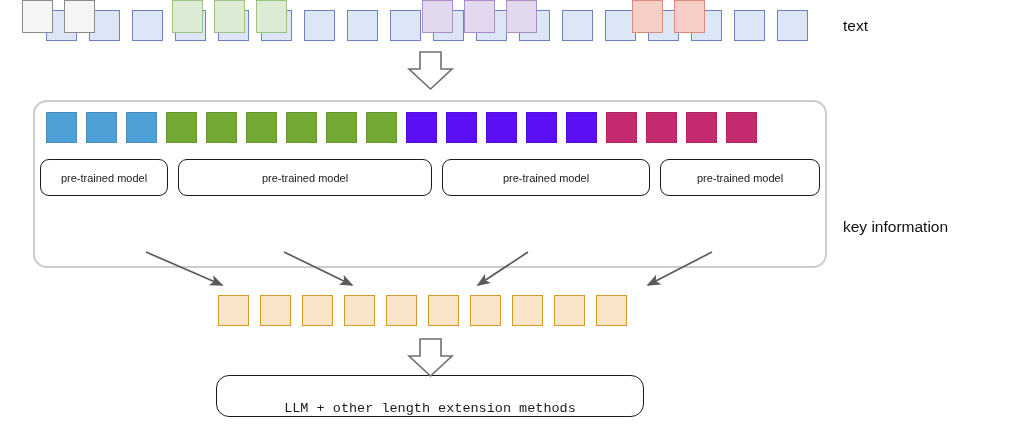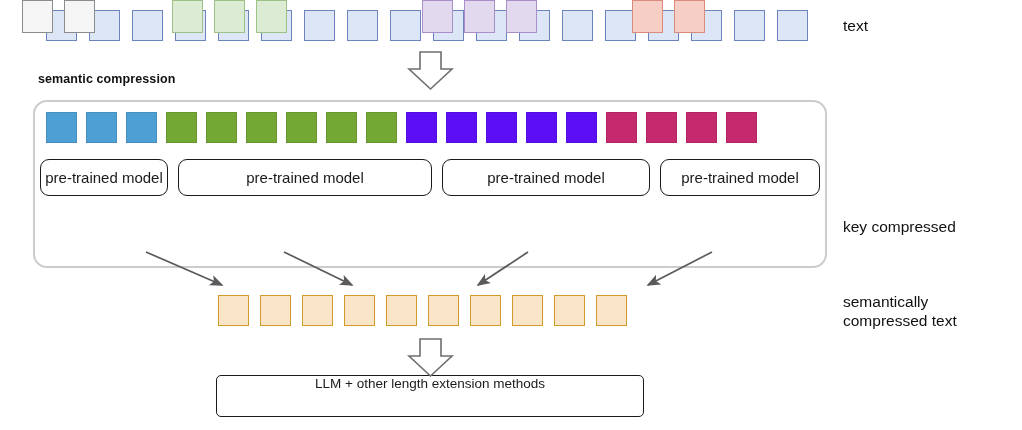--- a/index.html
+++ b/index.html
@@ -88,39 +88,40 @@
     position: absolute;
     box-sizing: border-box;
     height: 37px;
     top: 159px;
     border: 1.6px solid #1a1a1a;
     border-radius: 9px;
     background: #ffffff;
     display: flex;
     align-items: center;
     justify-content: center;
-    font-size: 15px;
+    font-size: 11px;
     color: #1a1a1a;
     white-space: nowrap;
   }
 
   
   #llm-box {
     position: absolute;
     left: 216px; top: 375px;
     width: 428px; height: 42px;
     box-sizing: border-box;
     border: 1.6px solid #1a1a1a;
-    border-radius: 5px;
+    border-radius: 13px;
     background: #ffffff;
     display: flex;
-    align-items: flex-start;
+    align-items: flex-end;
     justify-content: center;
     font-size: 13.5px;
     color: #1a1a1a;
+    font-family: Liberation Mono, monospace;
   }
 
   
   .side-label {
     position: absolute;
     left: 843px;
     font-size: 15.5px;
     color: #111111;
     line-height: 19px;
     white-space: pre-line;
@@ -157,21 +158,20 @@
       <div class="cell" style="background: rgb(220, 230, 247); border-color: rgb(107, 132, 189);"></div>
       <div class="cell" style="background: rgb(220, 230, 247); border-color: rgb(107, 132, 189);"></div>
       <div class="cell" style="background: rgb(220, 230, 247); border-color: rgb(107, 132, 189);"></div>
       <div class="cell" style="background: rgb(220, 230, 247); border-color: rgb(107, 132, 189);"></div>
       <div class="cell" style="background: rgb(220, 230, 247); border-color: rgb(107, 132, 189);"></div>
       <div class="cell" style="background: rgb(220, 230, 247); border-color: rgb(107, 132, 189);"></div>
       <div class="cell" style="background: rgb(220, 230, 247); border-color: rgb(107, 132, 189);"></div>
       <div class="cell" style="background: rgb(220, 230, 247); border-color: rgb(107, 132, 189);"></div>
     </div>
 
-  <div id="semantic-label">semantic compression</div>
 
   <div id="semantic-container"></div>
 
   <div class="row" id="token-row">
       <div class="cell" style="background: rgb(78, 159, 212);"></div>
       <div class="cell" style="background: rgb(78, 159, 212);"></div>
       <div class="cell" style="background: rgb(78, 159, 212);"></div>
       <div class="cell" style="background: rgb(115, 168, 52);"></div>
       <div class="cell" style="background: rgb(115, 168, 52);"></div>
       <div class="cell" style="background: rgb(115, 168, 52);"></div>
@@ -226,23 +226,21 @@
       <div class="cell" style="background: rgb(250, 229, 200); border-color: rgb(209, 155, 42);"></div>
       <div class="cell" style="background: rgb(250, 229, 200); border-color: rgb(209, 155, 42);"></div>
       <div class="cell" style="background: rgb(250, 229, 200); border-color: rgb(209, 155, 42);"></div>
     </div>
 
   <div id="llm-box">
     <span>LLM + other length extension methods</span>
   </div>
 
   <div class="side-label" id="label-input">text</div>
-  <div class="side-label" id="label-key">key compressed</div>
-  <div class="side-label" id="label-compressed">semantically
-compressed text</div>
+  <div class="side-label" id="label-key">key information</div>
 
   <svg id="arrow-layer" viewBox="0 0 1022 430">
     <defs>
       <marker id="ah" markerWidth="9" markerHeight="9" refX="7" refY="3.2" orient="auto" markerUnits="strokeWidth">
         <path d="M0,0 L8,3.2 L0,6.4 L1.8,3.2 Z" fill="#5a5a5a"></path>
       </marker>
     </defs>
 
     <g>
       <path d="M420,52 L441,52 L441,69 L452,69 L430.5,89 L409,69 L420,69 Z" fill="#ffffff" stroke="#6e6e6e" stroke-width="1.6" stroke-linejoin="miter"></path>

